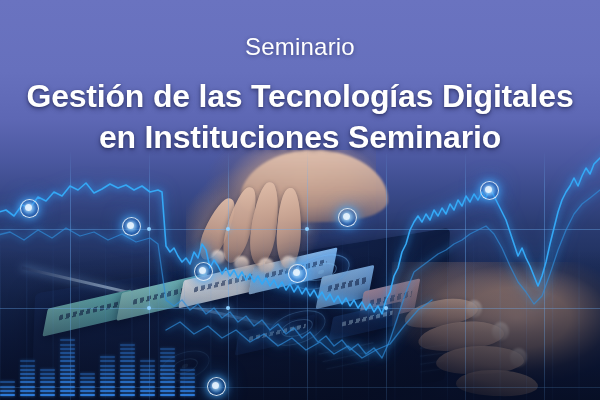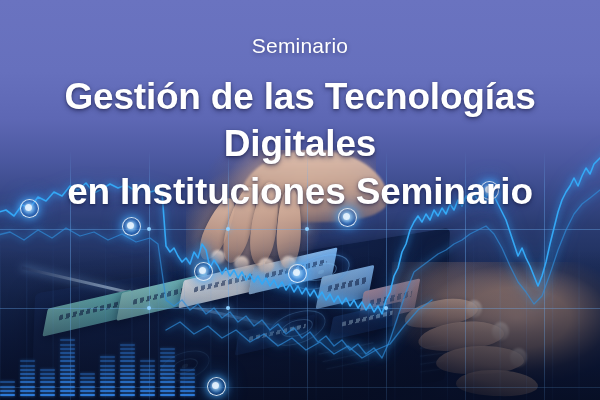--- a/index.html
+++ b/index.html
@@ -278,30 +278,30 @@
 
   
   .text-block {
     position: absolute;
     left: 0; right: 0;
     top: 34px;
     text-align: center;
     z-index: 40;
   }
   .kicker {
-    font-size: 21px;
+    font-size: 24px;
     font-weight: 400;
     color: #ffffff;
     letter-spacing: 0.2px;
     line-height: 1.1;
     text-shadow: 0 1px 4px rgba(26,30,72,0.45);
   }
   .headline {
     margin-top: 16px;
-    font-size: 37px;
+    font-size: 32px;
     font-weight: 700;
     color: #ffffff;
     line-height: 1.28;
     letter-spacing: -0.2px;
     text-shadow: 0 2px 5px rgba(22,26,66,0.55), 0 1px 2px rgba(22,26,66,0.40);
     padding: 0 12px;
   }
 </style>
 </head>
 <body>

